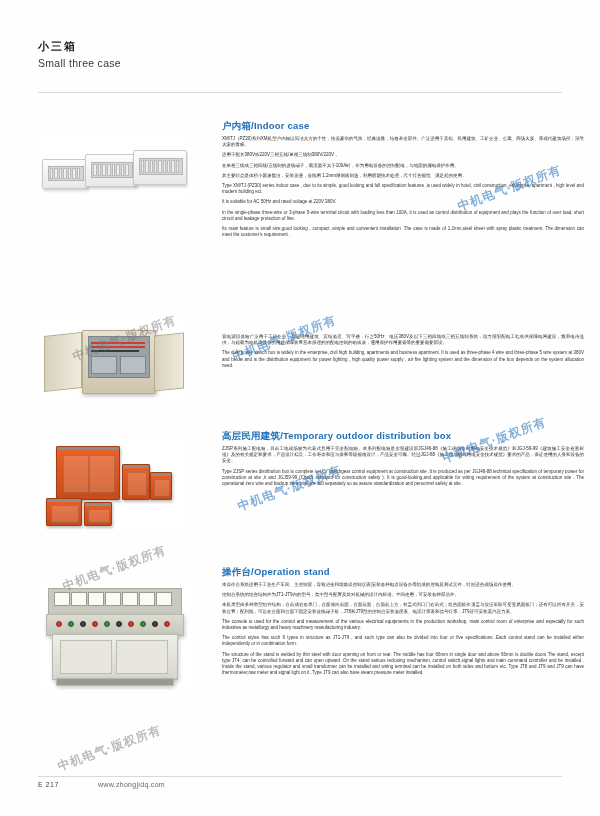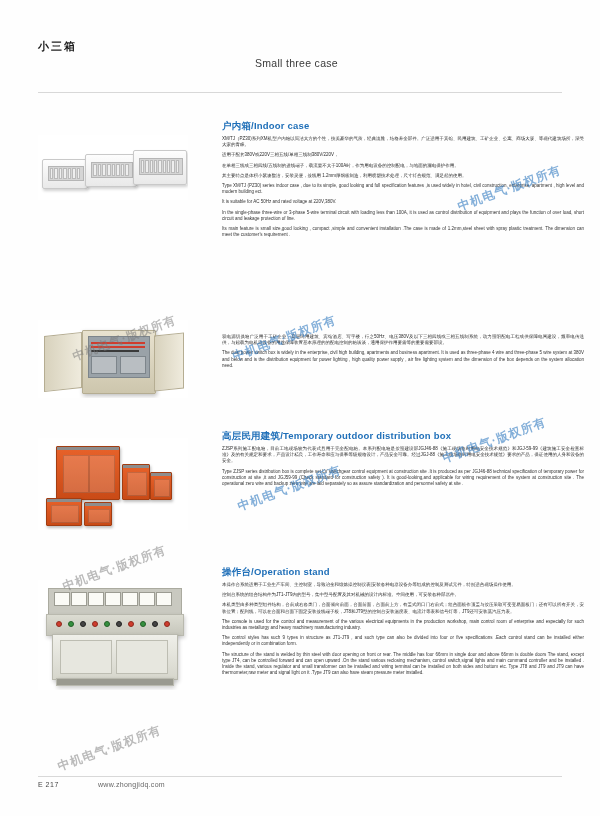--- a/index.html
+++ b/index.html
@@ -34,21 +34,20 @@
     font-weight: bold;
     letter-spacing: 2px;
     line-height: 16px;
   }
   .header-en {
     font-size: 10.5px;
     color: #3a3a3a;
     letter-spacing: 0.3px;
     line-height: 14px;
     margin-top: 2px;
-    text-align: right;
   }
   .header-rule {
     position: absolute;
     left: 38px;
     top: 92px;
     width: 524px;
     height: 1px;
     background: #d8d8d8;
   }
   

